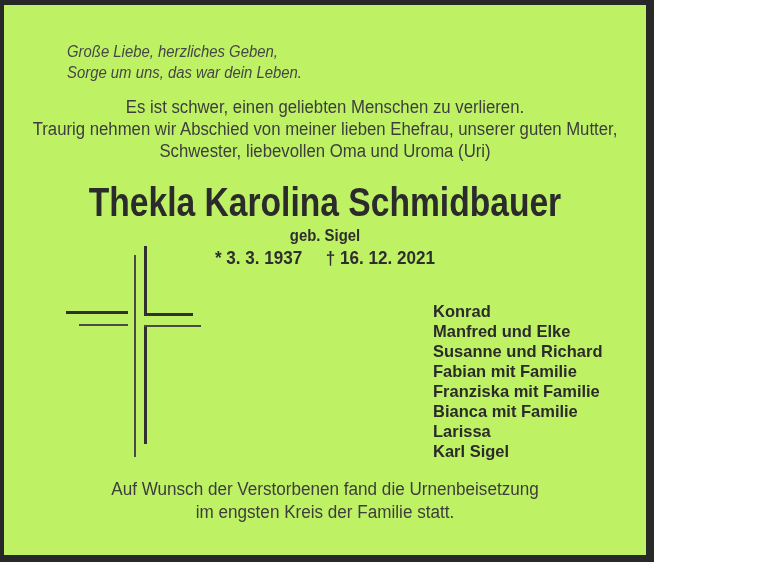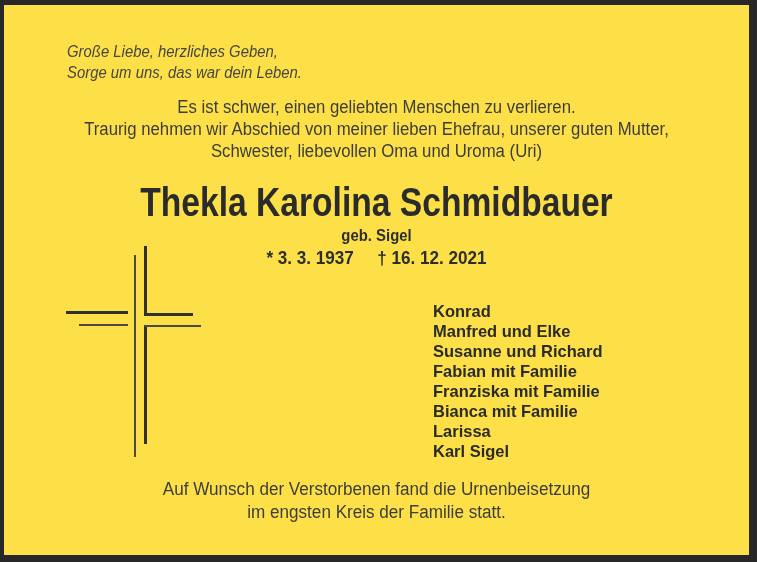--- a/index.html
+++ b/index.html
@@ -1,21 +1,21 @@
 <!DOCTYPE html>
 <html lang="de"><head>
 <meta charset="utf-8">
 <style>
   html, body { margin: 0; padding: 0; background: #ffffff; }
   .page {
     position: relative;
-    width: 757px;
+    width: 654px;
     height: 562px;
     box-sizing: border-box;
-    background: #fde047;
+    background: #bef264;
     border-style: solid;
     border-color: #282828;
     border-width: 5px 8px 7px 4px;
     font-family: "Liberation Sans", sans-serif;
     overflow: hidden;
     color: #3d3d3d;
   }
   .abs { position: absolute; }
   .centered { left: 0; right: 0; text-align: center; white-space: nowrap; }
 

